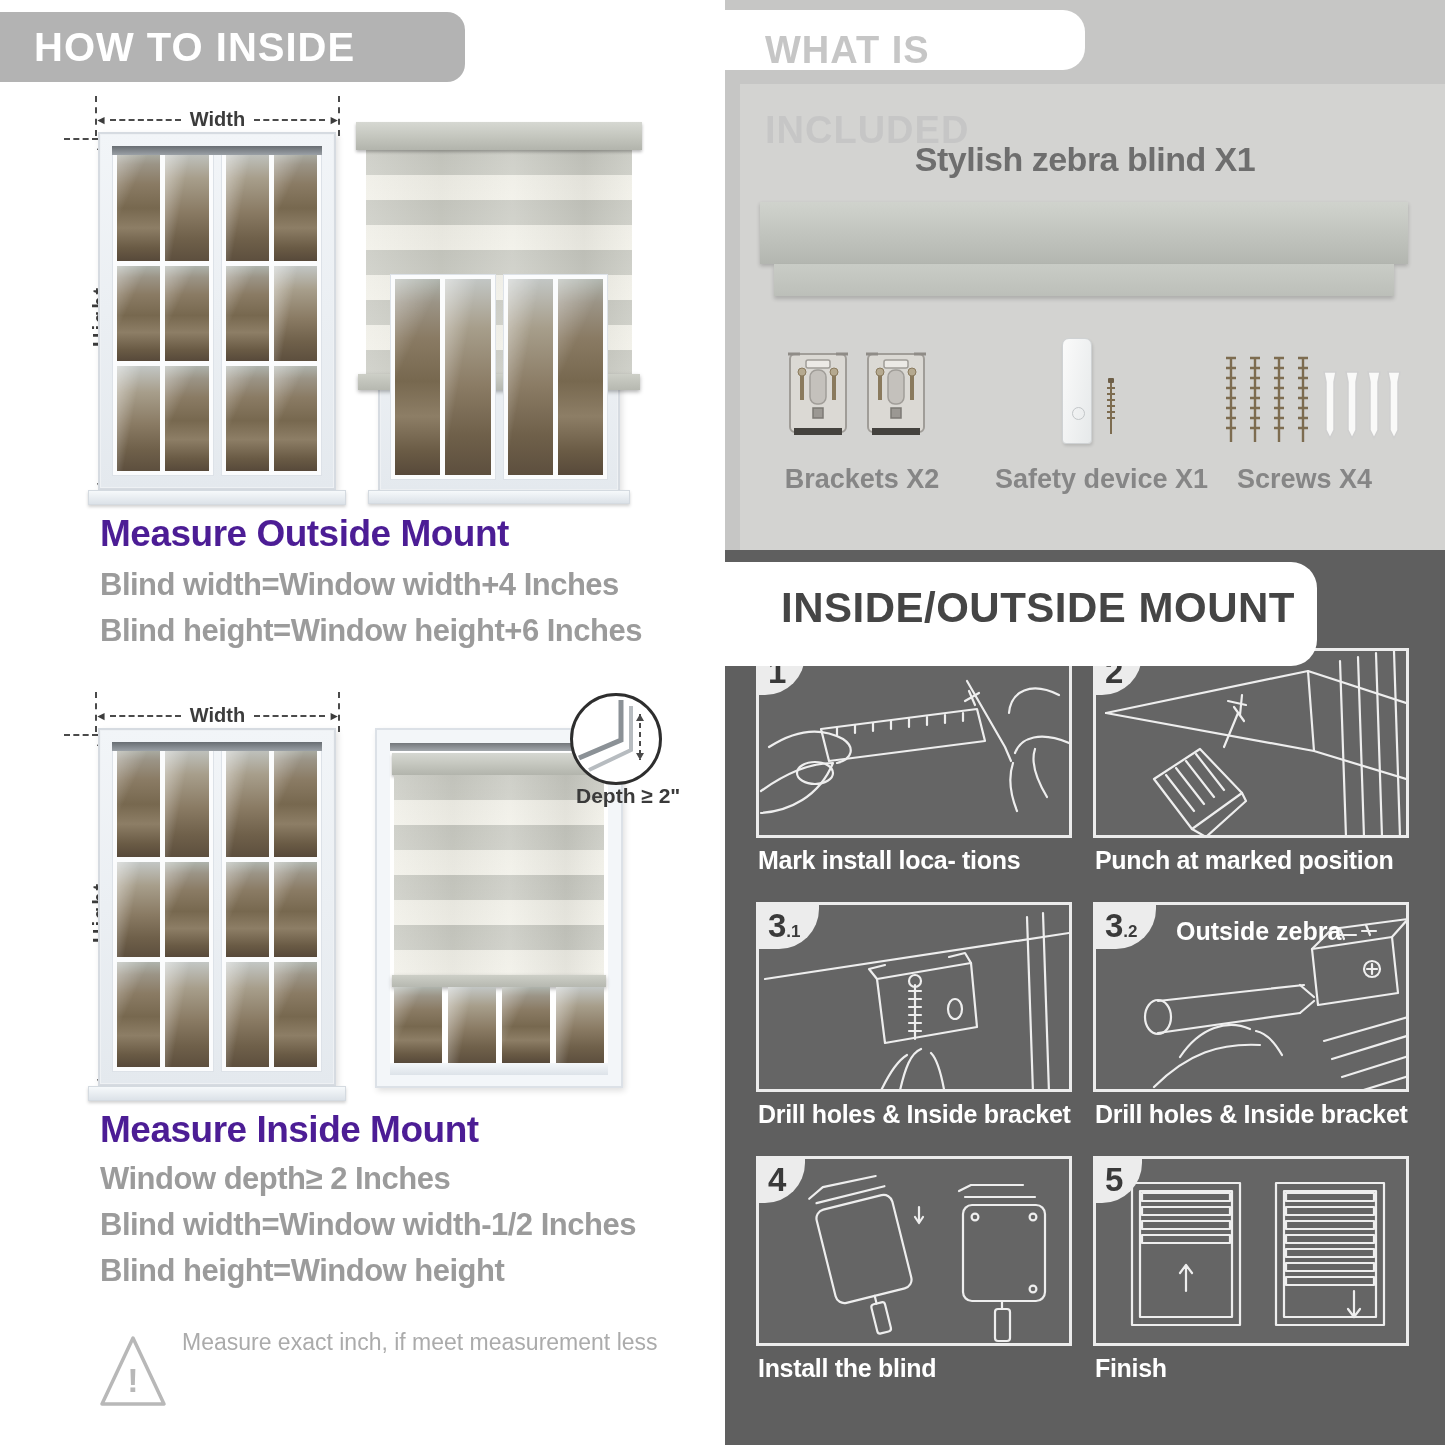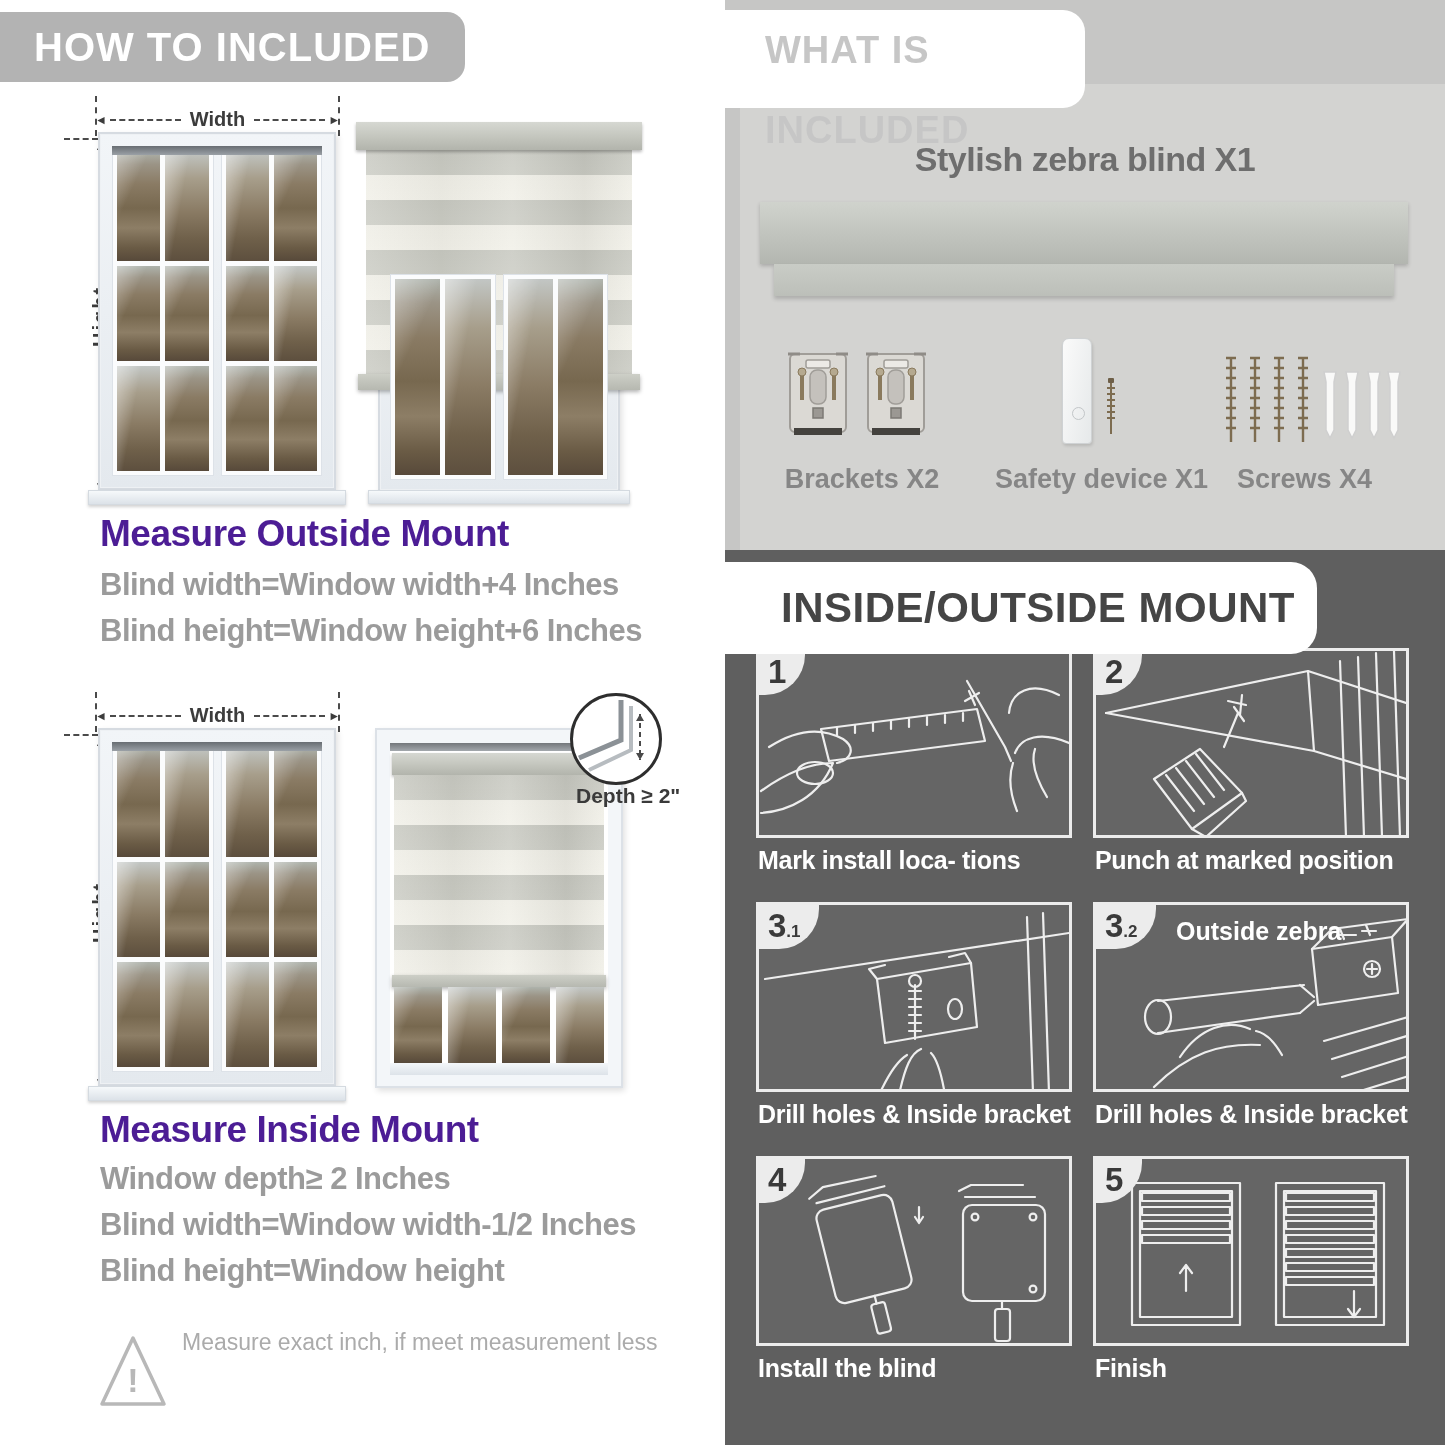--- a/index.html
+++ b/index.html
@@ -9,26 +9,26 @@
   }
   .abs{position:absolute;}
 
   
   .hdr-left{
     left:0;top:12px;width:465px;height:70px;background:#b3b3b3;
     border-radius:0 18px 18px 0;color:#fff;font-weight:bold;font-size:40px;
     line-height:70px;padding-left:34px;letter-spacing:1px;box-sizing:border-box;
   }
   .hdr-included{
-    left:725px;top:10px;width:360px;height:98px;background:#ffffff;
+    left:725px;top:10px;width:360px;height:60px;background:#ffffff;
     border-radius:0 22px 22px 0;color:#c6c6c6;font-weight:bold;font-size:38px;
     line-height:80px;padding-left:40px;letter-spacing:1px;box-sizing:border-box;
   }
   .hdr-mount{
-    left:725px;top:562px;width:592px;height:92px;background:#ffffff;
+    left:725px;top:562px;width:592px;height:104px;background:#ffffff;
     border-radius:0 26px 26px 0;color:#454545;font-weight:bold;font-size:42px;
     line-height:92px;padding-left:56px;letter-spacing:.5px;box-sizing:border-box;z-index:3;
   }
 
   
   .right-top{left:725px;top:0;width:720px;height:550px;background:#c6c6c5;}
   .right-top-inner{left:740px;top:84px;width:705px;height:466px;background:#d3d3d1;}
   .right-dark{left:725px;top:550px;width:720px;height:895px;background:#5f5f5f;}
 
   
@@ -113,21 +113,21 @@
   .badge .sub{font-size:17px;font-weight:bold;}
   .panel-title{position:absolute;color:#ffffff;font-weight:bold;font-size:25px;z-index:2;white-space:nowrap;}
   .caption{color:#ffffff;font-weight:bold;font-size:25px;letter-spacing:-.3px;white-space:nowrap;}
   .sketch{position:absolute;left:0;top:0;}
   .sketch path,.sketch line,.sketch rect,.sketch circle,.sketch ellipse,.sketch polyline{
     stroke:#eeeeee;stroke-width:2.2;fill:none;stroke-linecap:round;stroke-linejoin:round;}
 </style>
 </head>
 <body>
 
-<div class="abs hdr-left">HOW TO INCLUDED</div>
+<div class="abs hdr-left">HOW TO INSIDE</div>
 
 <div class="abs dim-w" style="left:95px;top:108px;width:245px;">
   <span class="ah">◄</span>
   <span class="seg"></span>
   <span class="lbl">Width</span>
   <span class="seg"></span>
   <span class="ah">►</span>
 </div>
 <div class="abs vtick" style="left:95px;top:96px;height:40px;"></div>
 <div class="abs vtick" style="left:338px;top:96px;height:40px;"></div>

